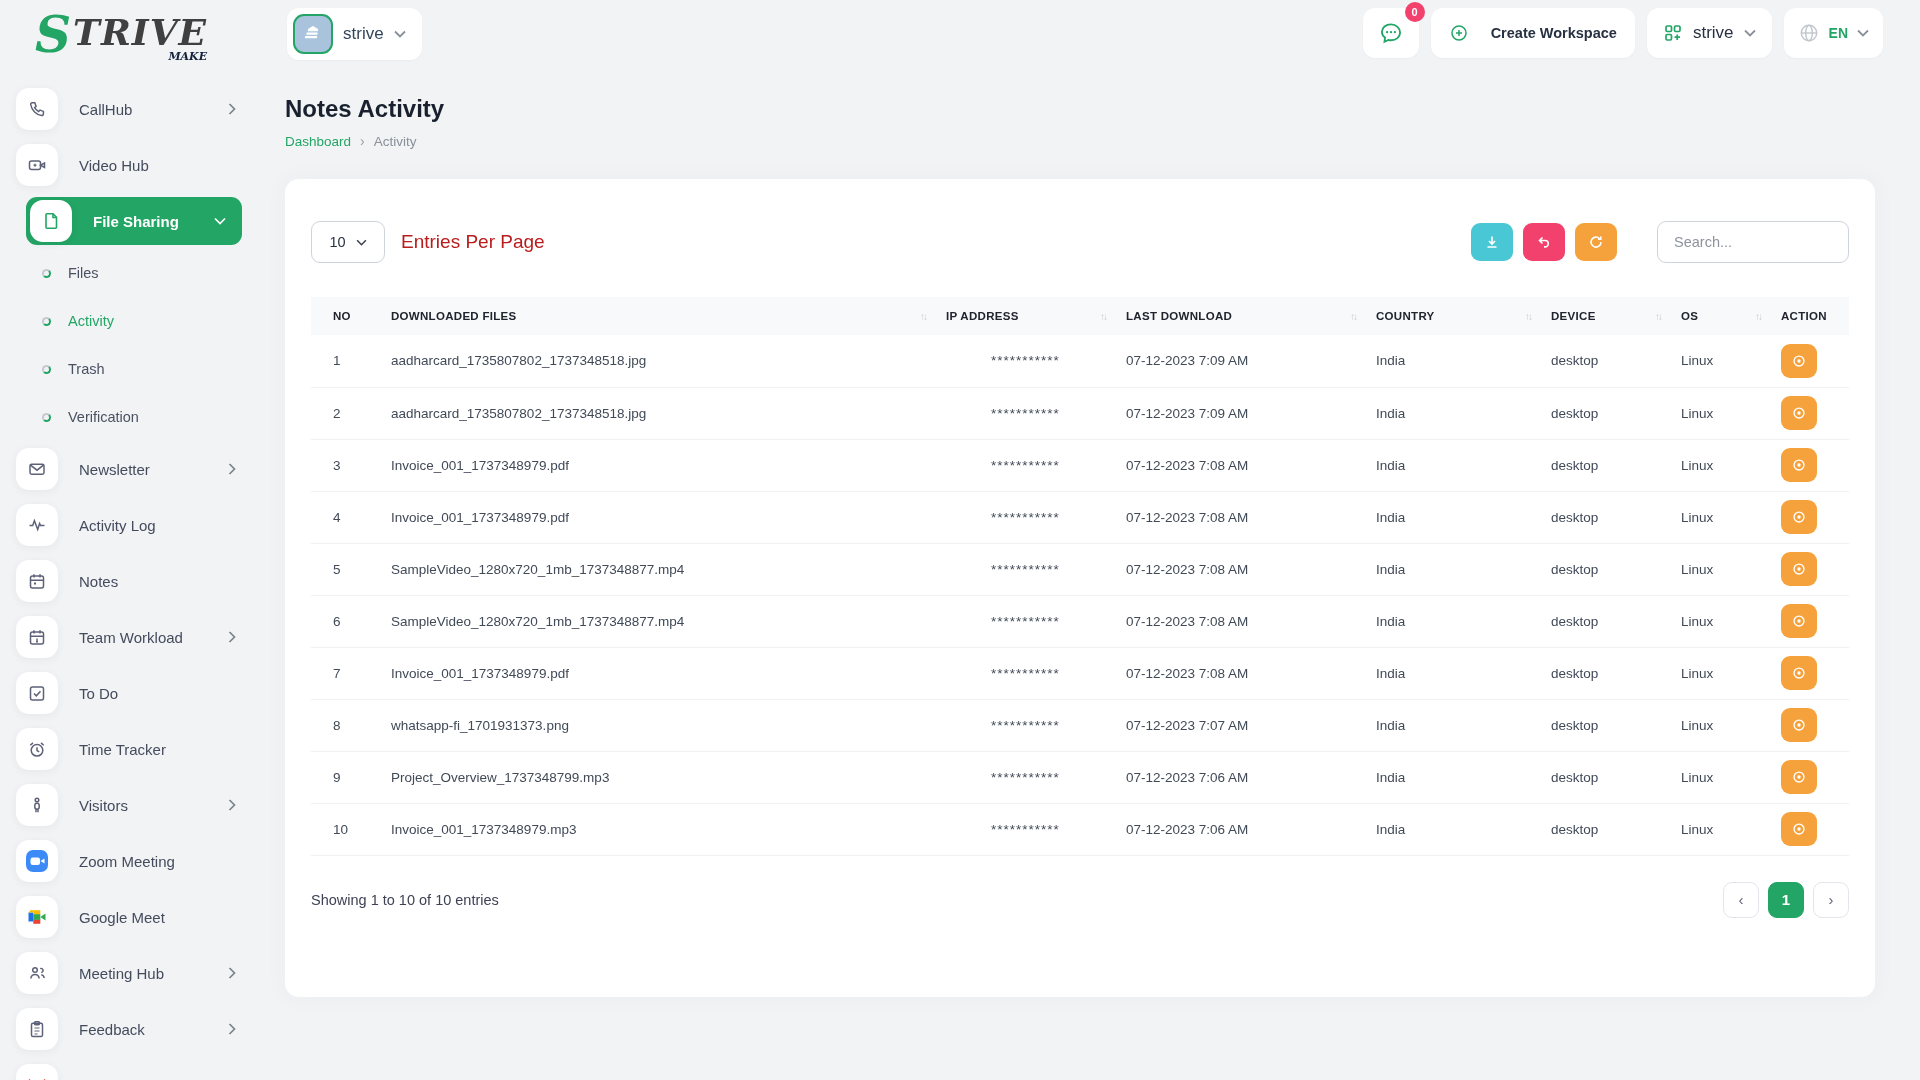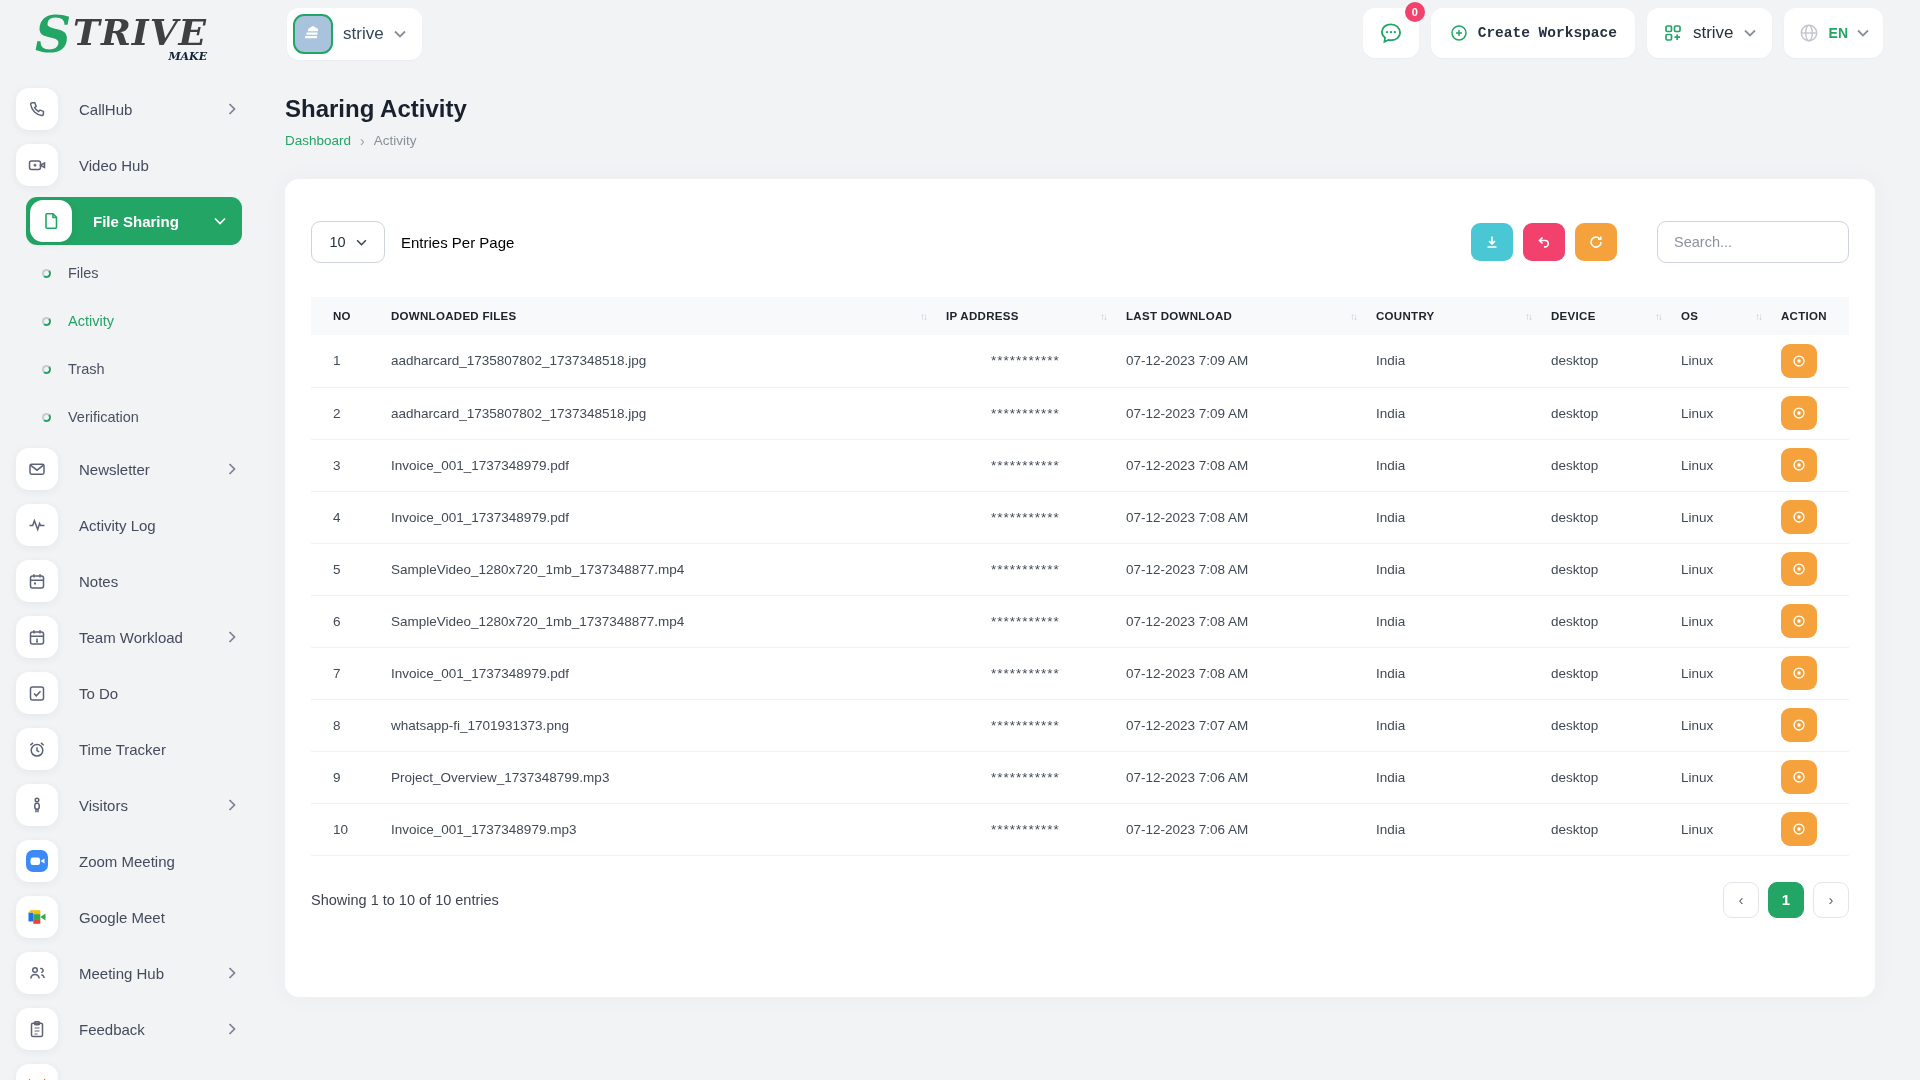--- a/index.html
+++ b/index.html
@@ -14,51 +14,51 @@
   .logo-tag { font-size:11px; color:#13233a; margin-top:-2px; }
 
   .pill { background:#fff; border-radius:12px; display:flex; align-items:center; box-shadow:0 1px 2px rgba(30,40,60,.03); }
   .ws-select { position:absolute; left:287px; top:8px; height:52px; padding:0 16px 0 6px; gap:10px; cursor:pointer; }
   .ws-icon { width:40px; height:40px; border-radius:11px; background:#a9c3dc; border:2px solid #22a565; display:flex; align-items:center; justify-content:center; }
   .ws-label { font-size:17px; color:#33475b; }
 
   .top-right { position:absolute; right:37px; top:8px; display:flex; gap:12px; align-items:center; }
   .chat-btn { position:relative; width:56px; height:50px; justify-content:center; cursor:pointer; }
   .chat-badge { position:absolute; top:-6px; right:-6px; min-width:20px; height:20px; border-radius:10px; background:#f1416c; color:#fff; font-size:11px; font-weight:bold; display:flex; align-items:center; justify-content:center; padding:0 5px; }
-  .cw-btn { height:50px; padding:0 18px; gap:9px; font-size:14.5px; font-weight:600; color:#273142; cursor:pointer;font-family:Liberation Mono, monospace; }
+  .cw-btn { height:50px; padding:0 18px; gap:22px; font-size:14.5px; font-weight:600; color:#273142; cursor:pointer; }
   .strive-btn { height:50px; padding:0 16px; gap:10px; font-size:17px; color:#273142; cursor:pointer; }
   .lang-btn { height:50px; padding:0 14px; gap:9px; font-size:14px; font-weight:bold; color:#22a565; cursor:pointer; }
 
   
   .sidebar { position:absolute; left:0; top:85px; width:256px; }
   .side-item { display:flex; align-items:center; height:48px; margin:0 14px 8px 16px; cursor:pointer;gap:6px; }
   .icon-box { width:42px; height:42px; background:#fff; border-radius:13px; box-shadow:0 2px 8px rgba(40,50,70,.06); display:flex; align-items:center; justify-content:center; flex:none; }
   .side-label { margin-left:15px; font-size:15px; color:#444b5d; font-weight:500; flex:1; }
   .side-chev { color:#7a8190; margin-right:6px; display:flex; }
   .side-item.active { background:#22a565; border-radius:11px; padding:0 10px 0 4px; margin-left:26px; }
   .side-item.active .side-label { color:#fff; font-weight:bold; }
   .side-item.active .side-chev { color:#fff; }
   .side-sub { margin:0 0 8px 0; }
   .side-sub-item { display:flex; align-items:center; height:40px; margin:0 14px 8px 42px; cursor:pointer; font-size:14.5px; color:#4a5162; }
   .bullet { width:9px; height:9px; border-radius:50%; border:2px solid #c7cad1; border-bottom-color:#22a565; border-right-color:#22a565; margin-right:17px; flex:none; }
   .side-sub-item.active { color:#22a565; }
 
   
   .main { position:absolute; left:285px; top:95px; width:1590px; }
   .page-title { font-size:24px; font-weight:600; color:#19212e; }
-  .breadcrumb { margin-top:10px; font-size:13.5px; display:flex; align-items:flex-start; gap:9px; }
+  .breadcrumb { margin-top:10px; font-size:13.5px; display:flex; align-items:center; gap:9px; }
   .bc-link { color:#22a565; cursor:pointer; }
   .bc-sep { color:#9aa0ab; font-size:14px; }
   .bc-current { color:#8a9099; }
 
   .card { margin-top:30px; background:#fff; border-radius:14px; height:818px; padding:42px 26px 0; box-shadow:0 0 24px rgba(56,71,109,.04); }
   .controls { display:flex; align-items:center; justify-content:space-between; }
   .controls-left { display:flex; align-items:center; gap:16px; }
   .select-box { width:74px; height:42px; border:1px solid #cfd4db; border-radius:9px; display:flex; align-items:center; justify-content:center; gap:10px; font-size:14.5px; color:#273142; cursor:pointer; background:#fff; }
-  .entries-label { font-size:15px; color:#000000; }
+  .entries-label { font-size:19px; color:#b91c1c; }
   .controls-right { display:flex; align-items:center; gap:10px; }
   .tool-btn { width:42px; height:38px; border:none; border-radius:9px; display:flex; align-items:center; justify-content:center; cursor:pointer; }
   .tool-download { background:#4ac7d4; }
   .tool-undo { background:#f1416c; }
   .tool-refresh { background:#f6a23c; }
   .search-input { width:192px; height:42px; border:1px solid #cfd4db; border-radius:9px; margin-left:30px; padding:0 16px; font-size:14.5px; color:#3a4251; font-family:"Liberation Sans", sans-serif; outline:none; background:#fff; }
   .search-input::placeholder { color:#8d939e; }
 
   table { border-collapse:collapse; table-layout:fixed; width:1538px; margin-top:34px; }
   thead tr { background:#f8f9fb; }
@@ -397,21 +397,21 @@
     <div class="side-item">
       <span class="icon-box">
         <svg width="20" height="20" viewBox="0 0 20 20">
             <path d="M3 15.5V6l7 5.2L17 6v9.5" fill="none" stroke="#ea4335" stroke-width="2.2"></path>
           </svg>
       </span>
     </div>
   </div>
 
   <div class="main">
-    <div class="page-title">Sharing Activity</div>
+    <div class="page-title">Notes Activity</div>
     <div class="breadcrumb">
       <span class="bc-link">Dashboard</span>
       <span class="bc-sep">›</span>
       <span class="bc-current">Activity</span>
     </div>
 
     <div class="card">
 
       <div class="controls">
         <div class="controls-left">

